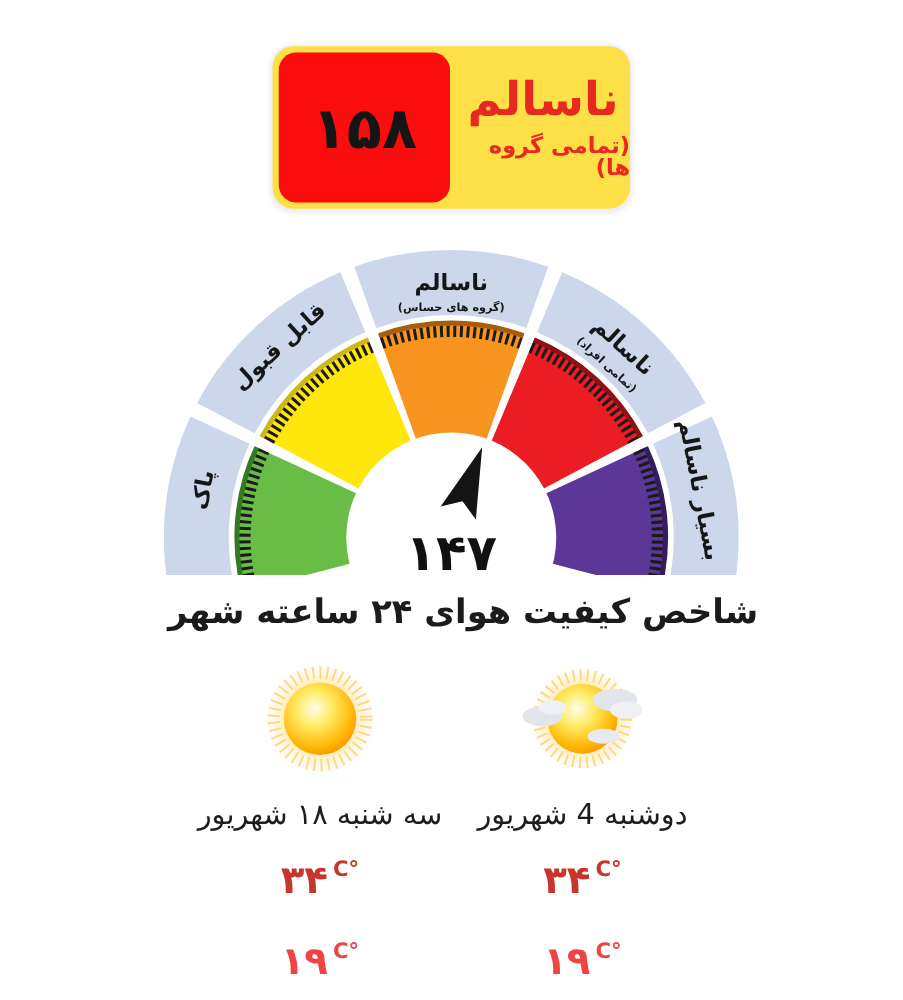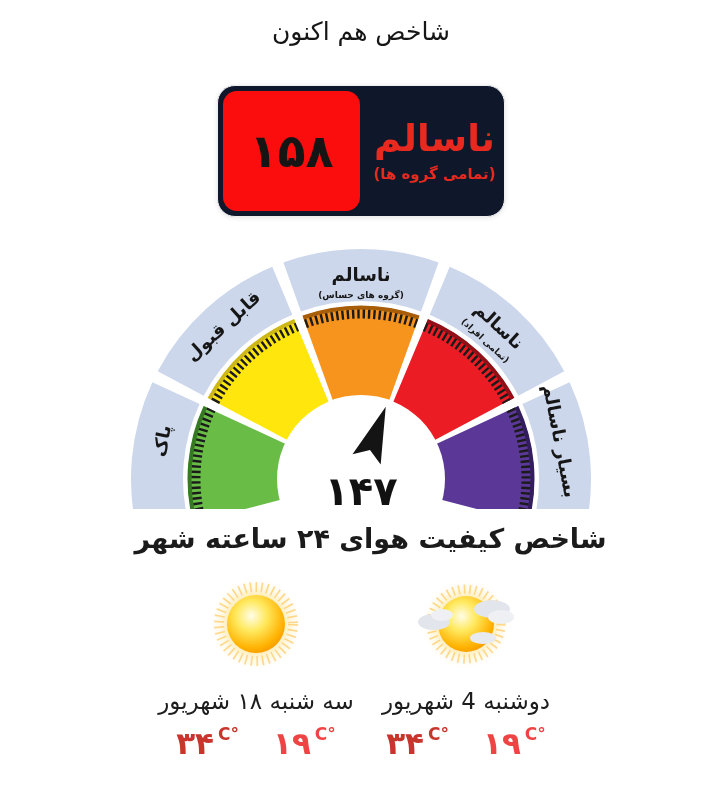--- a/index.html
+++ b/index.html
@@ -11,36 +11,36 @@
   .page{width:722px;height:800px;display:flex;flex-direction:column;align-items:center;}
 
   
   .page-title{
     margin-top:16px;font-size:25px;font-weight:500;color:#161616;
     direction:rtl;text-align:center;line-height:1.3;
   }
 
   
   .card{
-    margin-top:36px;width:286px;height:130px;background:#0f172a;
+    margin-top:36px;width:286px;height:130px;background:#fde047;
     border:1px solid #efeff2;border-radius:18px;
     box-shadow:0 1px 5px rgba(0,0,0,.10);
     display:flex;flex-direction:row;direction:ltr;
   }
   .aqi-box{
     width:137px;height:120px;margin:5px;border-radius:14px;background:#fb0d0d;
     display:flex;align-items:center;justify-content:center;
   }
   .aqi-value{font-size:46px;font-weight:bold;color:#151515;}
   .card-right{
     flex:1;display:flex;flex-direction:column;align-items:center;justify-content:center;
     gap:10px;direction:rtl;
   }
   .aqi-status{font-size:37px;font-weight:bold;color:#e8291f;line-height:1;}
-  .aqi-group{font-size:15px;font-weight:bold;color:#e8291f;line-height:1;}
+  .aqi-group{font-size:18px;font-weight:bold;color:#e8291f;line-height:1;}
 
   
   .gauge-wrap{margin-top:26px;width:460px;height:266px;}
   .gauge-wrap svg{display:block;}
   .ring-arc{fill:none;stroke-width:52;}
   .wedge{fill:none;stroke-width:90;}
   .edge-arc{fill:none;stroke-width:4;}
   .tick-arc{fill:none;stroke:#1b1b1b;stroke-width:9;stroke-dasharray:2.4 2.9;}
   .seg-label{
     font-size:18px;font-weight:bold;fill:#161616;text-anchor:middle;
@@ -64,34 +64,33 @@
   .forecast-row{
     margin-top:22px;display:flex;flex-direction:row;justify-content:center;
     width:100%;
   }
   .day-col{width:210px;display:flex;flex-direction:column;align-items:center;}
   .day-icon{width:110px;height:100px;}
   .day-date{
     margin-top:12px;font-size:23px;color:#1d1d1d;direction:rtl;white-space:nowrap;
   }
   .temps{
-    margin-top:14px;display:flex;flex-direction:row;align-items:flex-start;
+    margin-top:24px;display:flex;flex-direction:column;align-items:flex-start;
     gap:34px;direction:ltr;text-align:right;
   }
   .t-pair{font-size:31px;font-weight:bold;line-height:1;white-space:nowrap;}
   .t-pair sup{font-size:17px;font-weight:bold;position:relative;top:-2px;margin-left:4px;}
   .t-high{color:#c8352c;}
   .t-low{color:#ef4444;}
 </style>
 </head>
 <body>
 
 <div class="page">
 
-  <div class="page-title">شاخص هم اکنون</div>
 
   <div class="card">
     <div class="aqi-box">
       <span class="aqi-value">۱۵۸</span>
     </div>
     <div class="card-right">
       <div class="aqi-status">ناسالم</div>
       <div class="aqi-group">(تمامی گروه ها)</div>
     </div>
   </div>

